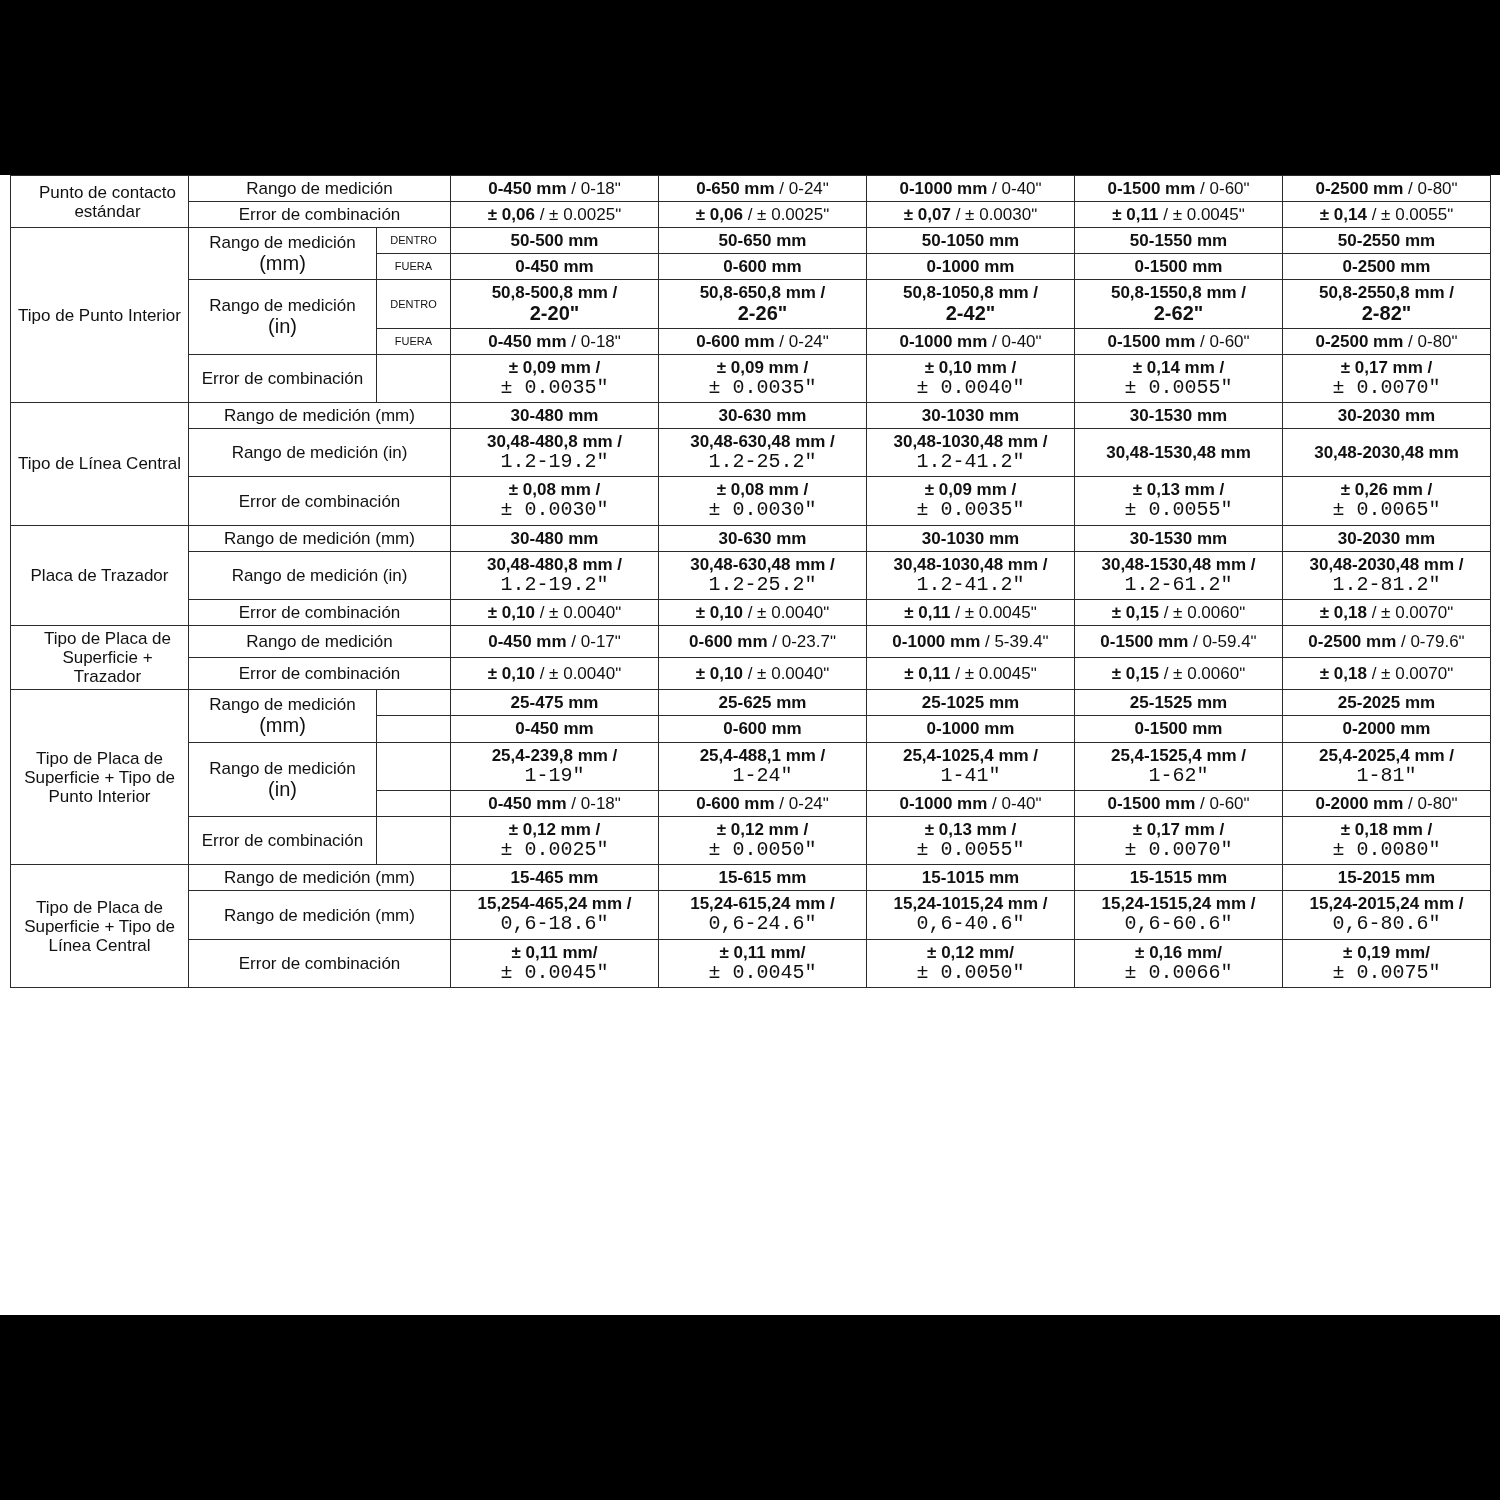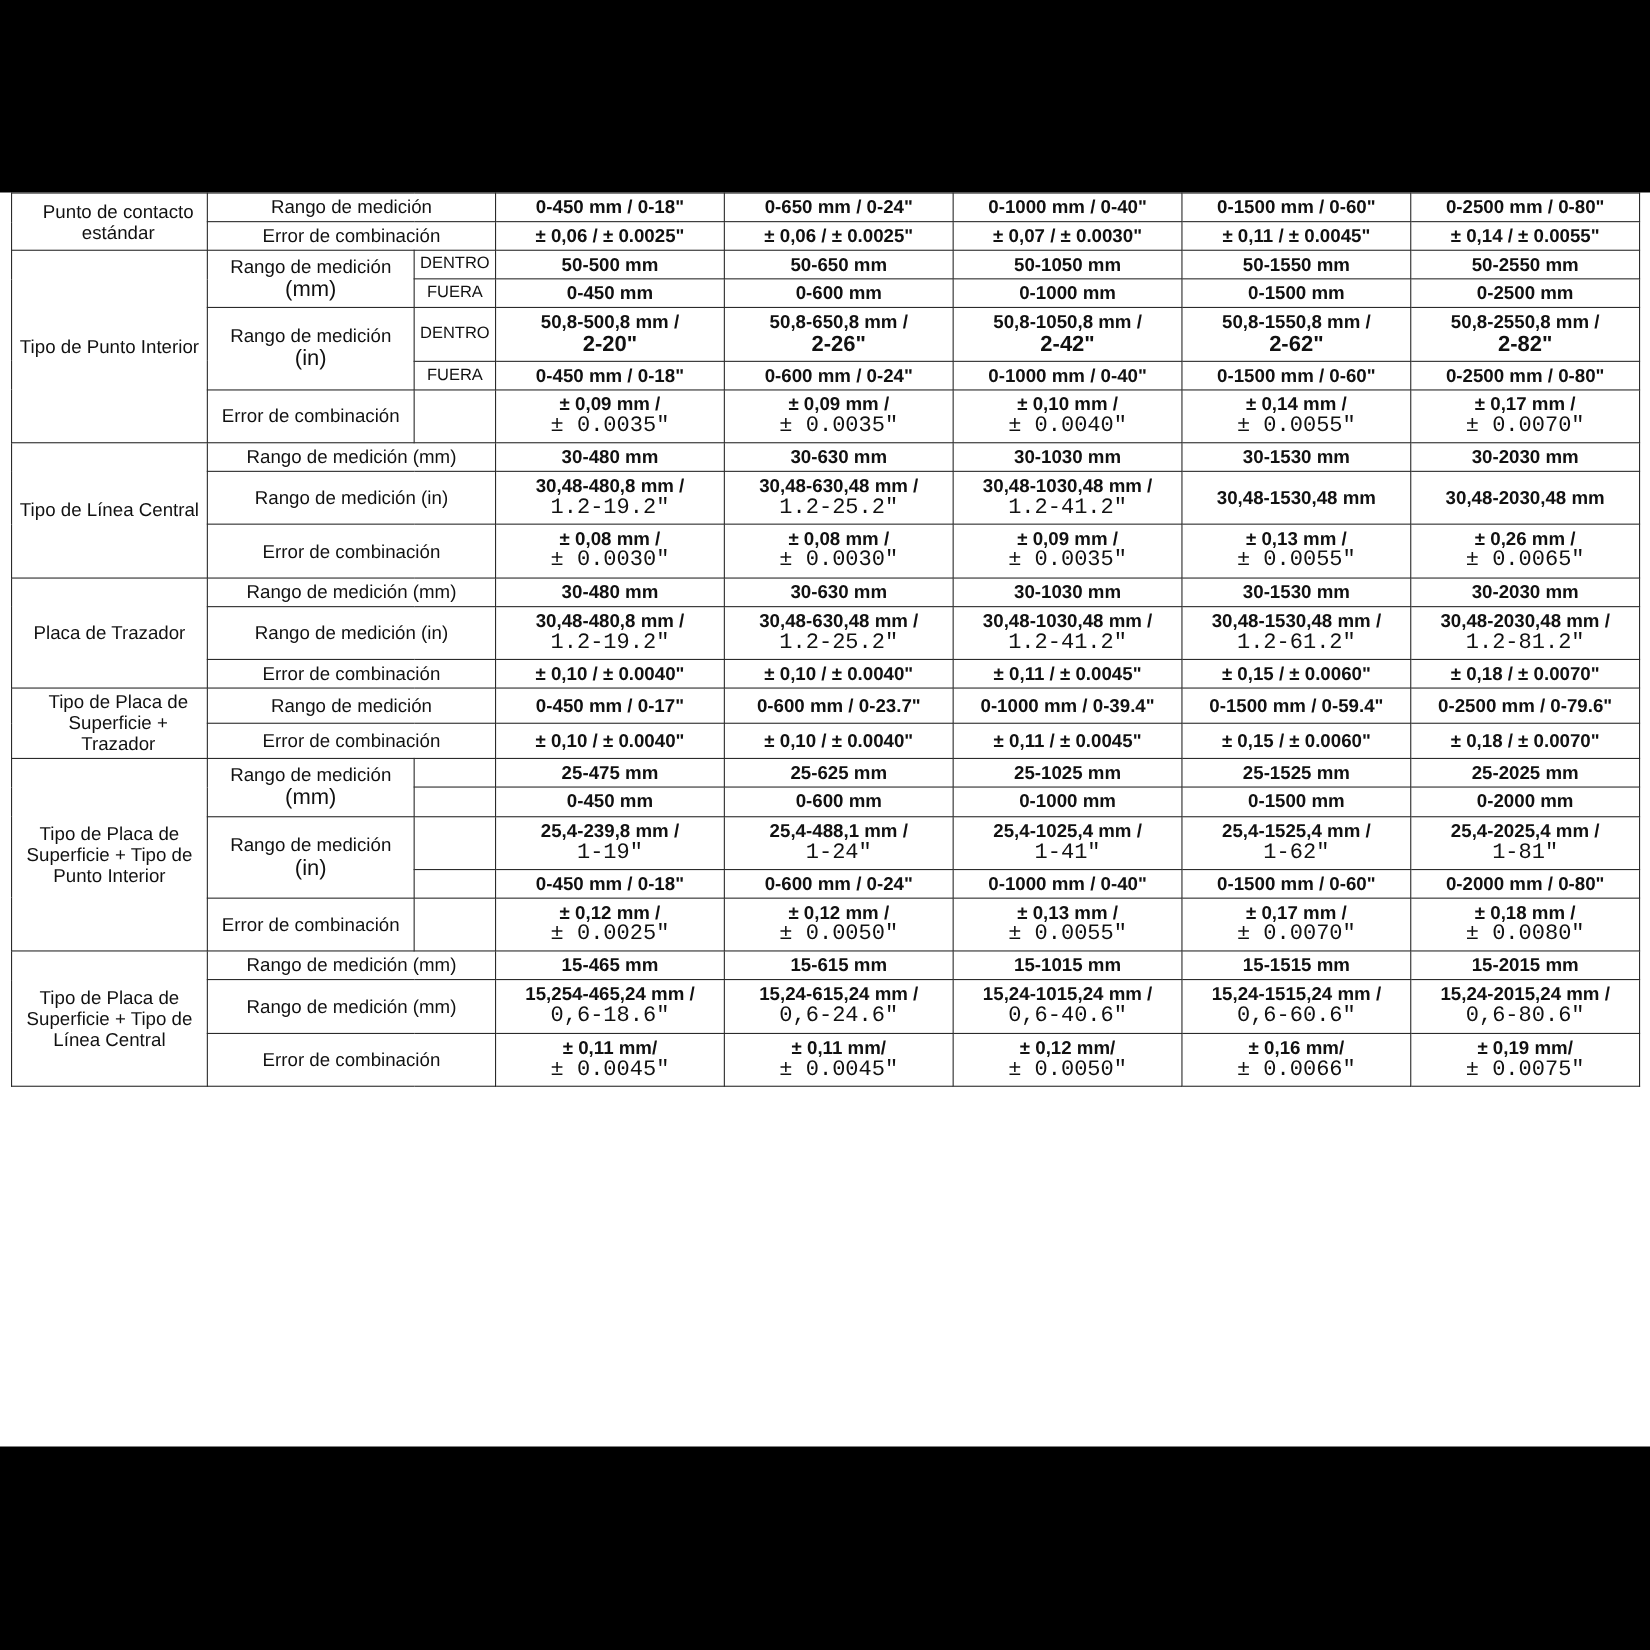--- a/index.html
+++ b/index.html
@@ -44,32 +44,32 @@
     color: #1a1a1a;
   }
   td.rowhead.ctr { text-align: center; padding-left: 20px; }
   
   td.param {
     font-size: 17px;
     font-weight: 400;
     color: #1a1a1a;
   }
   td.subparam {
-    font-size: 15px;
+    font-size: 11px;
     font-weight: 400;
     color: #1a1a1a;
   }
   
   td.val {
     font-size: 17px;
     font-weight: bold;
     color: #000;
   }
   td.val .unit {
-    font-weight: bold;
+    font-weight: normal;
     margin-top: 12px;
   }
   td.val .light {
     font-weight: normal;
     font-family: Liberation Mono, monospace;
   }
   .sub {
     display: block;
     font-size: 20px;
   }
@@ -199,21 +199,21 @@
           <td class="val"><span class="bold">± 0,10</span><span class="unit"> / ± 0.0040ʺ</span></td>
           <td class="val"><span class="bold">± 0,11</span><span class="unit"> / ± 0.0045ʺ</span></td>
           <td class="val"><span class="bold">± 0,15</span><span class="unit"> / ± 0.0060ʺ</span></td>
           <td class="val"><span class="bold">± 0,18</span><span class="unit"> / ± 0.0070ʺ</span></td>
         </tr>
         <tr>
           <td class="rowhead ctr" rowspan="2">Tipo de Placa de Superficie + Trazador</td>
           <td class="param" colspan="2">Rango de medición</td>
           <td class="val"><span class="bold">0-450 mm</span><span class="unit"> / 0-17ʺ</span></td>
           <td class="val"><span class="bold">0-600 mm</span><span class="unit"> / 0-23.7ʺ</span></td>
-          <td class="val"><span class="bold">0-1000 mm</span><span class="unit"> / 0-39.4ʺ</span></td>
+          <td class="val"><span class="bold">0-1000 mm</span><span class="unit"> / 5-39.4ʺ</span></td>
           <td class="val"><span class="bold">0-1500 mm</span><span class="unit"> / 0-59.4ʺ</span></td>
           <td class="val"><span class="bold">0-2500 mm</span><span class="unit"> / 0-79.6ʺ</span></td>
         </tr>
         <tr>
           <td class="param" colspan="2">Error de combinación</td>
           <td class="val"><span class="bold">± 0,10</span><span class="unit"> / ± 0.0040ʺ</span></td>
           <td class="val"><span class="bold">± 0,10</span><span class="unit"> / ± 0.0040ʺ</span></td>
           <td class="val"><span class="bold">± 0,11</span><span class="unit"> / ± 0.0045ʺ</span></td>
           <td class="val"><span class="bold">± 0,15</span><span class="unit"> / ± 0.0060ʺ</span></td>
           <td class="val"><span class="bold">± 0,18</span><span class="unit"> / ± 0.0070ʺ</span></td>

